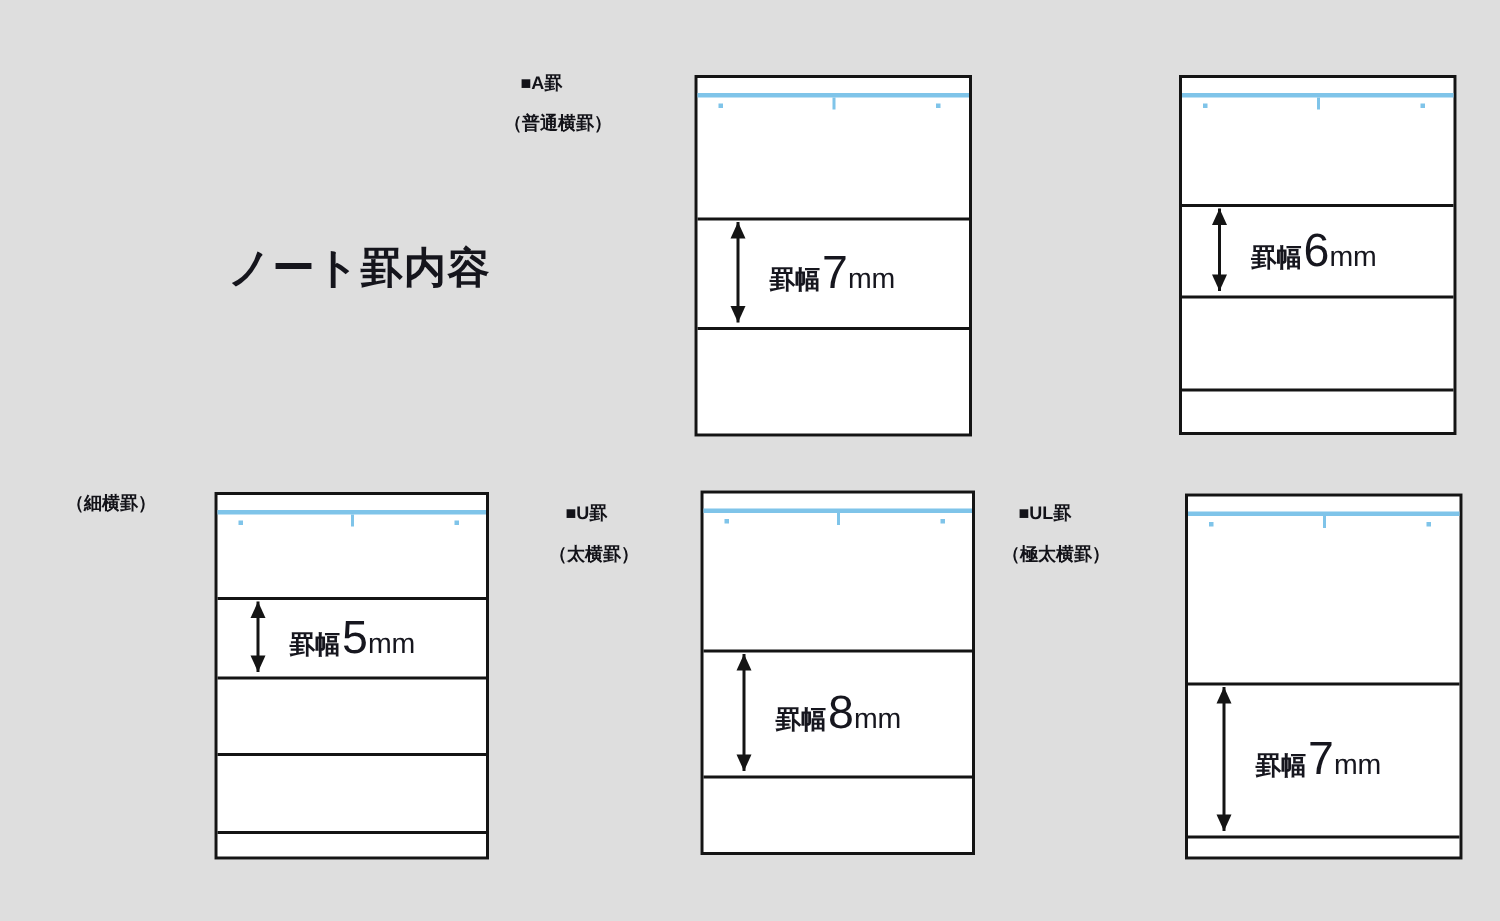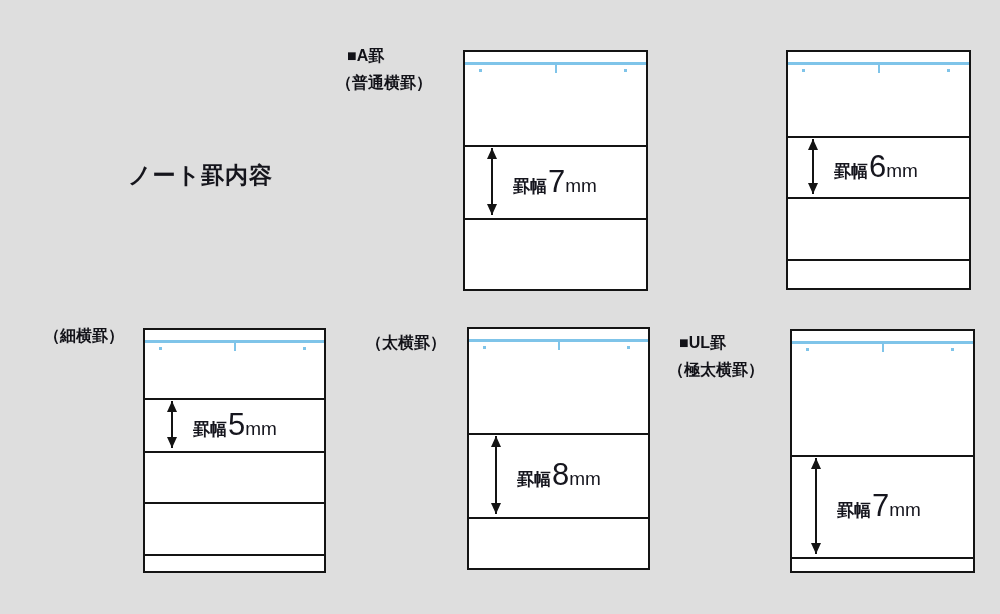--- a/index.html
+++ b/index.html
@@ -12,33 +12,33 @@
     width: 1000px;
     height: 614px;
     background: #dedede;
     overflow: hidden;
     color: #15151c;
   }
 
   
   #page-title {
     position: absolute;
-    left: 128px;
+    left: 152px;
     top: 160px;
-    font-size: 23px;
+    font-size: 28px;
     font-weight: 700;
     letter-spacing: 1px;
     white-space: nowrap;
   }
 
   
   .panel-label {
     position: absolute;
     font-weight: 700;
-    font-size: 16px;
+    font-size: 12px;
     line-height: 27px;
     white-space: nowrap;
     color: #121218;
   }
   .panel-label .code { padding-left: 11px; }
   .panel-label .sub  { padding-left: 0; text-align: center; }
 
   
   .panel-box {
     position: absolute;
@@ -232,20 +232,21 @@
             <span class="num">5</span>
             <span class="unit">mm</span>
           </div>
         </div>
       </div>
     </div>
   </div>
 
   <div id="panel-u">
     <div class="panel-label">
+      <div class="code">■U罫</div>
       <div class="sub">（太横罫）</div>
     </div>
     <div class="panel-box">
       <div class="inner">
         <div class="blueline"></div>
         <div class="ctick"></div>
         <div class="dot l"></div>
         <div class="dot r"></div>
         <div class="rule r1"></div>
         <div class="rule r2"></div>

